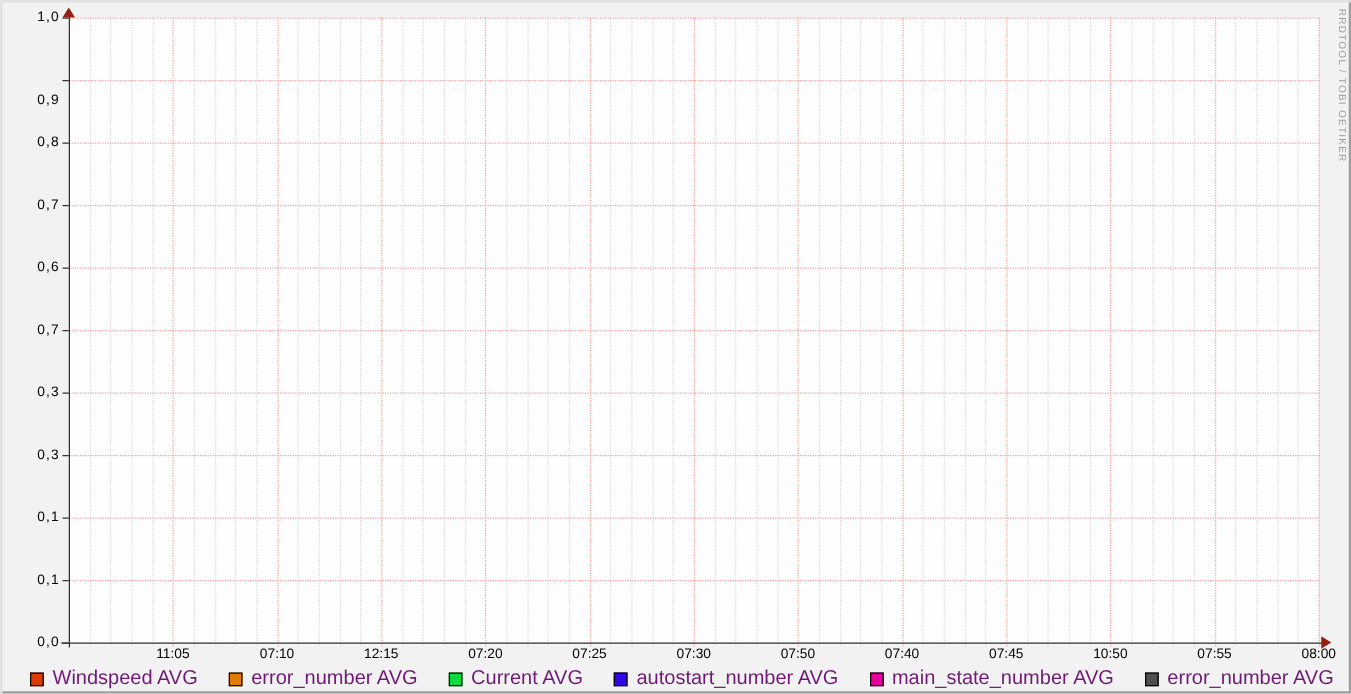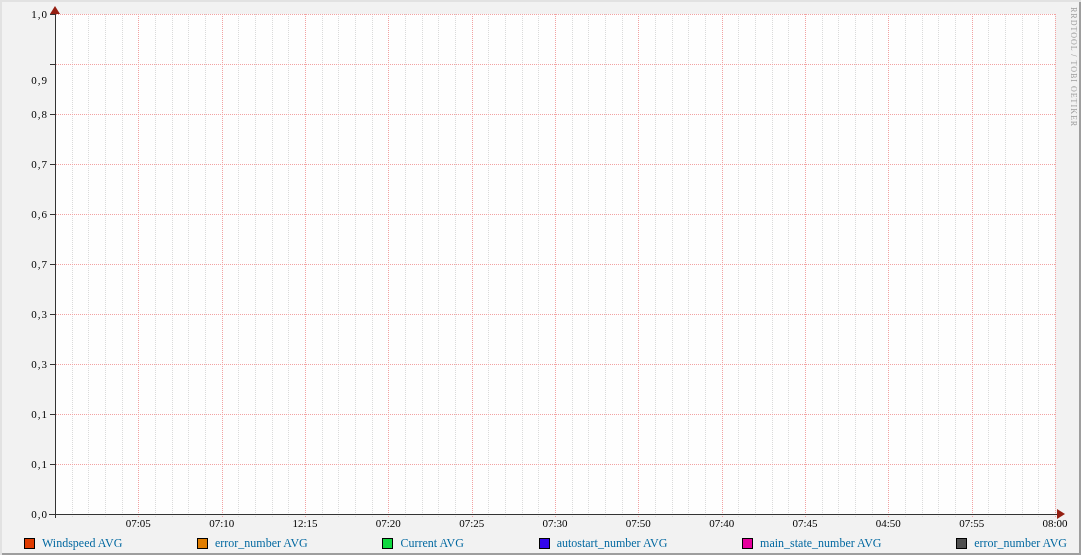--- a/index.html
+++ b/index.html
@@ -3,21 +3,21 @@
 <meta charset="utf-8">
 <style>
   html, body { margin: 0; padding: 0; background: #ffffff; }
   * { box-sizing: border-box; }
 
   .rrd-canvas {
     position: relative;
     width: 1081px;
     height: 555px;
     background: #F2F2F2;
-    font-family: Liberation Serif, serif;
+    font-family: Liberation Sans, sans-serif;
     overflow: hidden;
     box-shadow: inset 2px 2px 0 #E2E2E2, inset -2px -2px 0 #9E9E9E;
   }
 
   .plot-area {
     position: absolute;
     left: 55px; top: 14px;
     width: 1000px; height: 500px;
     background: #FEFEFE;
   }
@@ -62,21 +62,21 @@
 
   .legend-bar {
     position: absolute; left: 0; bottom: 4px; width: 1081px; height: 16px;
     display: flex; justify-content: space-between; align-items: center;
     padding: 0 14px 0 24px;
   }
   .legend-item { display: flex; align-items: center; gap: 7px; }
   .legend-swatch {
     width: 11px; height: 11px; border: 1px solid #000000; flex: 0 0 auto;
   }
-  .legend-label { font-size: 12px; color: #0369a1; white-space: pre; }
+  .legend-label { font-size: 16px; color: #701a75; white-space: pre; }
 
   .watermark {
     position: absolute; right: 3px; top: 7px;
     writing-mode: vertical-rl;
     font-size: 8px; letter-spacing: 1px;
     color: #9E9E9E;
     white-space: pre;
   }
 </style>
 </head>
@@ -181,30 +181,30 @@
       <div class="y-label" style="top: 158px;">0,7</div>
       <div class="y-label" style="top: 208px;">0,6</div>
       <div class="y-label" style="top: 258px;">0,7</div>
       <div class="y-label" style="top: 308px;">0,3</div>
       <div class="y-label" style="top: 358px;">0,3</div>
       <div class="y-label" style="top: 408px;">0,1</div>
       <div class="y-label" style="top: 458px;">0,1</div>
       <div class="y-label" style="top: 508px;">0,0</div>
     </div>
   <div id="x-labels">
-      <div class="x-label" style="left: 116.333px;">07:05</div>
+      <div class="x-label" style="left: 116.333px;">11:05</div>
       <div class="x-label" style="left: 199.667px;">07:10</div>
       <div class="x-label" style="left: 283px;">12:15</div>
       <div class="x-label" style="left: 366.333px;">07:20</div>
       <div class="x-label" style="left: 449.667px;">07:25</div>
       <div class="x-label" style="left: 533px;">07:30</div>
       <div class="x-label" style="left: 616.333px;">07:50</div>
       <div class="x-label" style="left: 699.667px;">07:40</div>
       <div class="x-label" style="left: 783px;">07:45</div>
-      <div class="x-label" style="left: 866.333px;">04:50</div>
+      <div class="x-label" style="left: 866.333px;">10:50</div>
       <div class="x-label" style="left: 949.667px;">07:55</div>
       <div class="x-label" style="left: 1033px;">08:00</div>
     </div>
 
   <div class="legend-bar" id="legend-bar">
       <div class="legend-item">
         <span class="legend-swatch" style="background: rgb(223, 59, 0);"></span>
         <span class="legend-label">Windspeed AVG</span>
       </div>
       <div class="legend-item">

